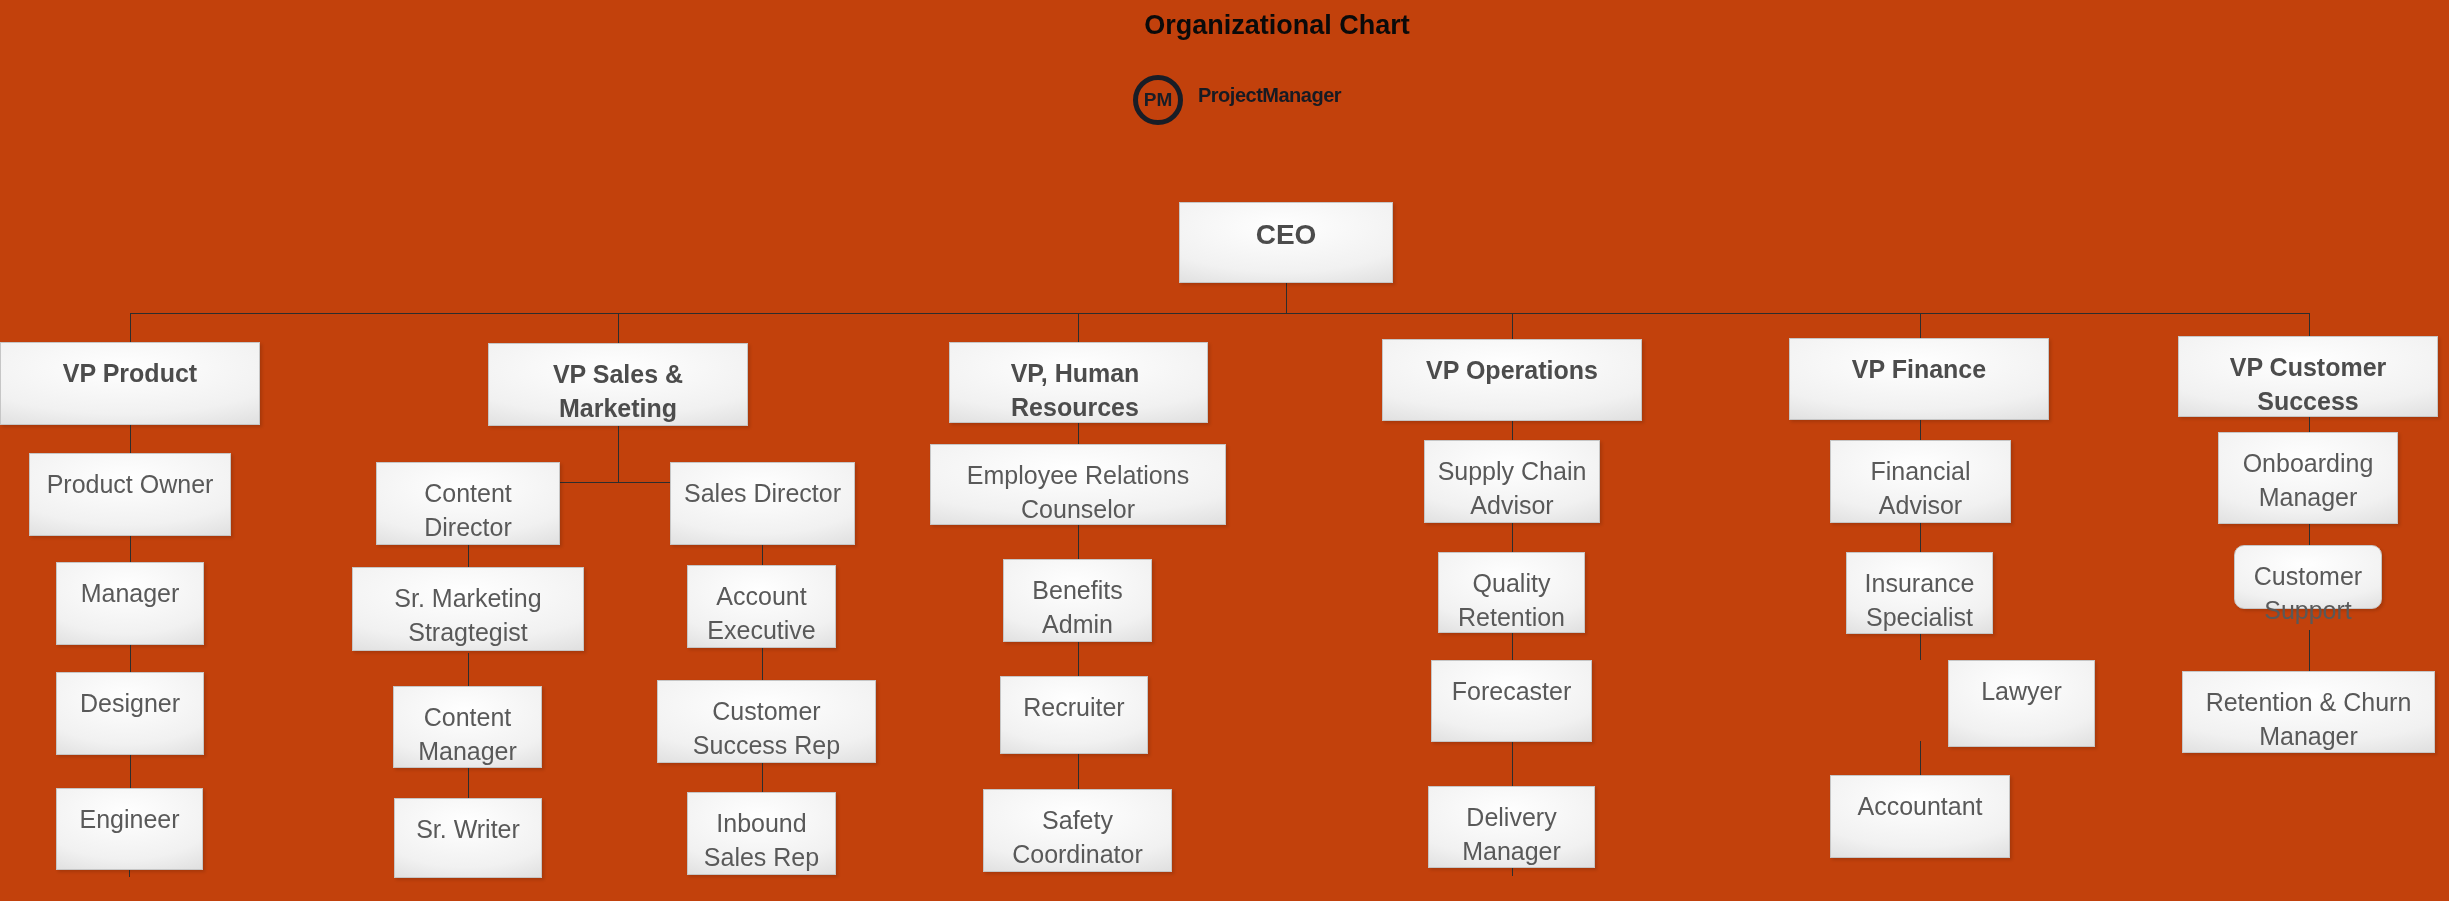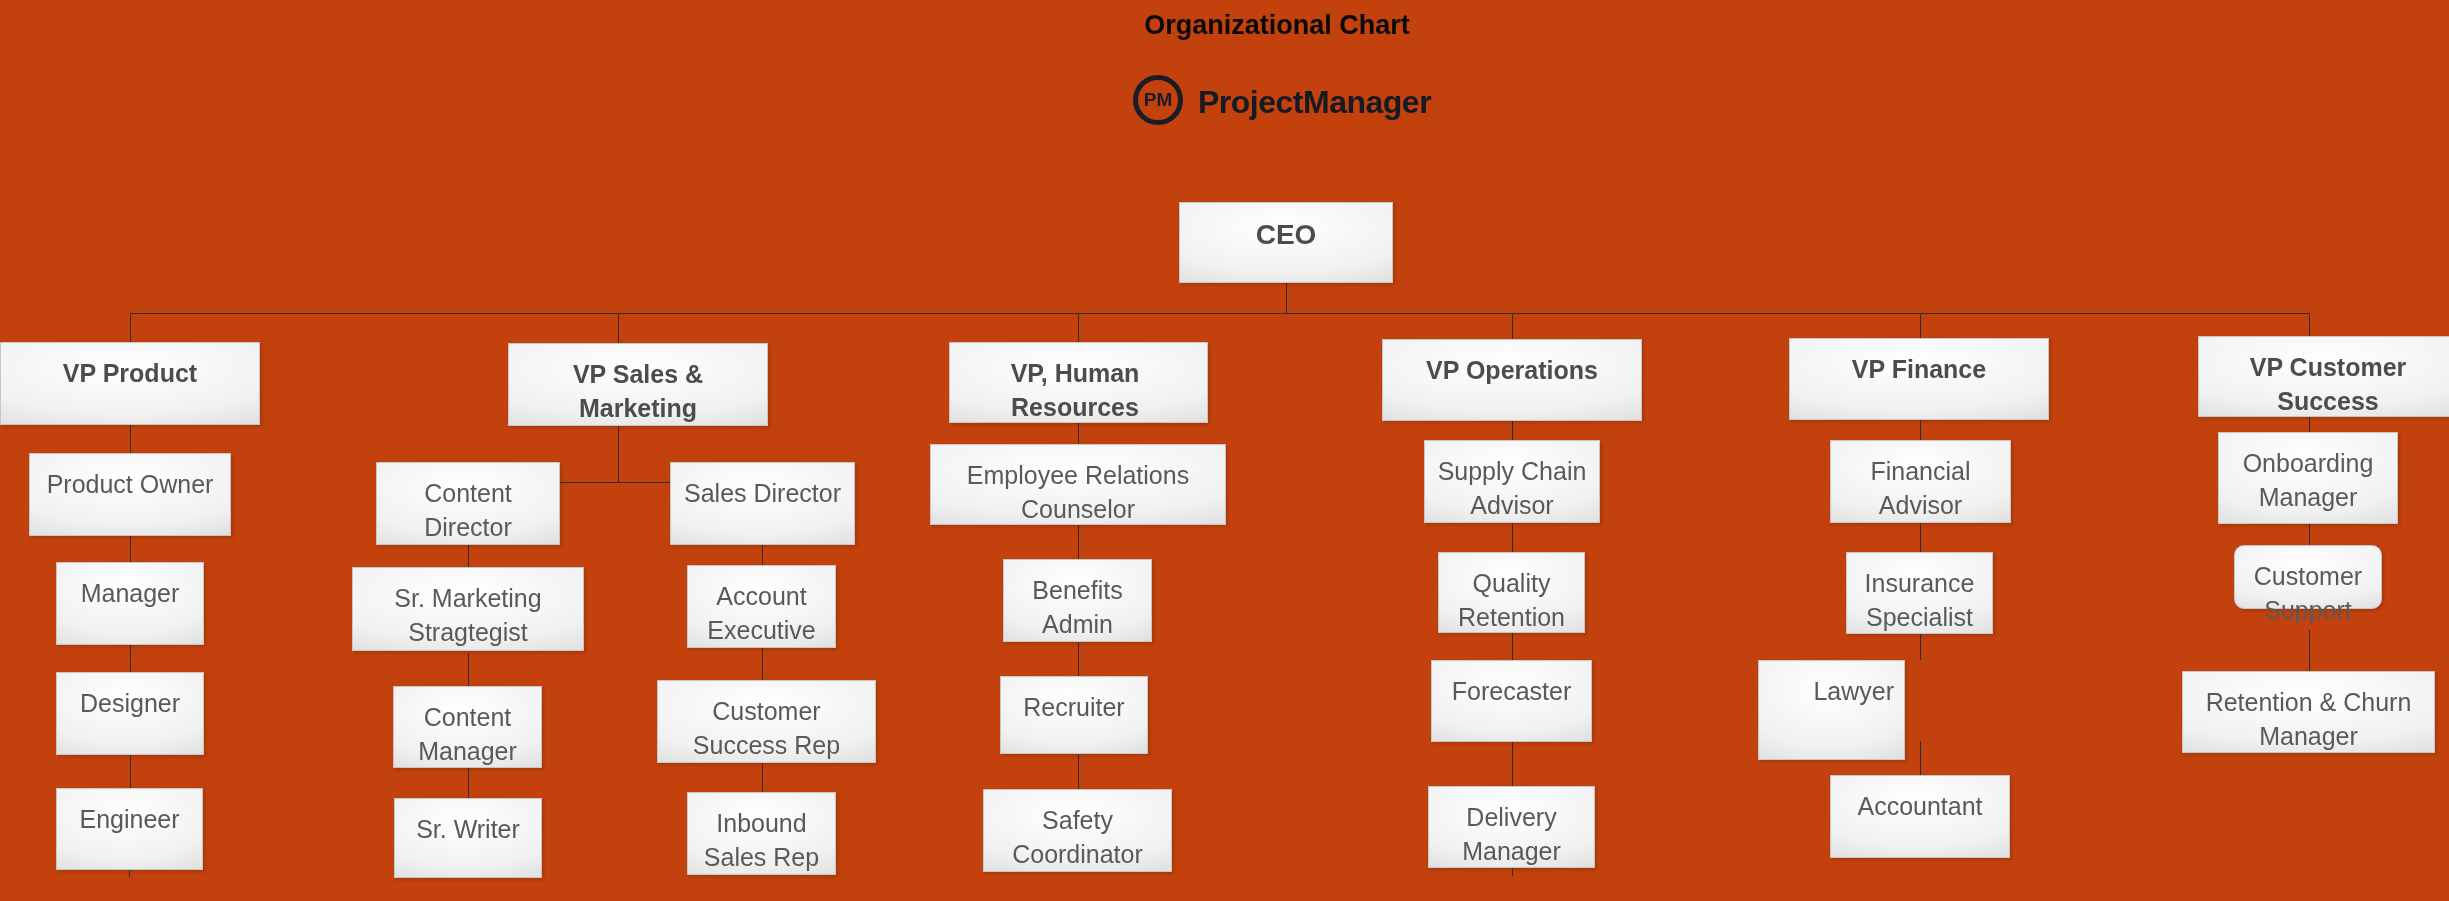--- a/index.html
+++ b/index.html
@@ -24,39 +24,39 @@
     border:5px solid #191d26;border-radius:50%;
     box-sizing:border-box;
     display:flex;align-items:center;justify-content:center;
   }
   .logo-monogram{
     font-size:19px;font-weight:700;color:#191d26;letter-spacing:0px;
   }
   .logo-brand{
     position:absolute;
     left:1198px;top:84px;
-    font-size:32px;font-weight:700;color:#171a22;
+    font-size:20px;font-weight:700;color:#171a22;
     letter-spacing:-0.5px;white-space:nowrap;
   }
   .node{
     position:absolute;
     box-sizing:border-box;
     border:1px solid #c6c6c6;
     background:radial-gradient(ellipse 130% 120% at 48% 30%, #ffffff 0%, #f1f1f1 48%, #dddddd 74%, #c6c6c6 100%);
     box-shadow:2px 2px 3px rgba(0,0,0,0.14);
     color:#595959;
     font-size:25px;line-height:34px;
     text-align:center;
     padding:13px 10px 0 10px;
   }
   .node.bold{font-weight:700;color:#4c4c4c;}
   .node.ceo{font-size:28px;padding-top:15px;}
   .node.pad34{padding-left:34px;padding-right:34px;}
   .node.pad45{padding-left:45px;padding-right:52px;}
-  .node.pad50{padding-left:50px;padding-right:50px;margin-left:20px;}
+  .node.pad50{padding-left:50px;padding-right:50px;}
   .vl{position:absolute;width:1px;background:#2d2d2d;}
   .hl{position:absolute;height:1px;background:#2d2d2d;}
 </style>
 </head>
 <body>
 
 <div id="stage">
 
   <div class="page-title">Organizational Chart</div>
   <div class="logo-circle">
@@ -126,21 +126,21 @@
   <div class="vl" style="left:1512px;top:742px;height:44px;"></div>
   <div class="node" style="left:1428px;top:786px;width:167px;height:82px;">Delivery Manager</div>
   <div class="vl" style="left:1512px;top:868px;height:8px;"></div>
 
   <div class="node bold" style="left:1789px;top:338px;width:260px;height:82px;">VP Finance</div>
   <div class="vl" style="left:1920px;top:420px;height:20px;"></div>
   <div class="node" style="left:1830px;top:440px;width:181px;height:83px;">Financial Advisor</div>
   <div class="vl" style="left:1920px;top:523px;height:29px;"></div>
   <div class="node" style="left:1846px;top:552px;width:147px;height:82px;">Insurance Specialist</div>
   <div class="vl" style="left:1920px;top:634px;height:26px;"></div>
-  <div class="node" style="left:1758px;top:660px;width:147px;height:100px;text-align:right;">Lawyer</div>
+  <div class="node" style="left:1948px;top:660px;width:147px;height:87px;">Lawyer</div>
   <div class="vl" style="left:1920px;top:741px;height:34px;"></div>
   <div class="node" style="left:1830px;top:775px;width:180px;height:83px;">Accountant</div>
 
   <div class="node bold pad50" style="left:2178px;top:336px;width:260px;height:81px;">VP Customer Success</div>
   <div class="vl" style="left:2309px;top:417px;height:15px;"></div>
   <div class="node" style="left:2218px;top:432px;width:180px;height:92px;">Onboarding Manager</div>
   <div class="vl" style="left:2309px;top:524px;height:21px;"></div>
   <div class="node" style="left:2234px;top:545px;width:148px;height:64px;border-radius:10px;">Customer Support</div>
   <div class="vl" style="left:2309px;top:630px;height:41px;"></div>
   <div class="node" style="left:2182px;top:671px;width:253px;height:82px;">Retention &amp; Churn Manager</div>

